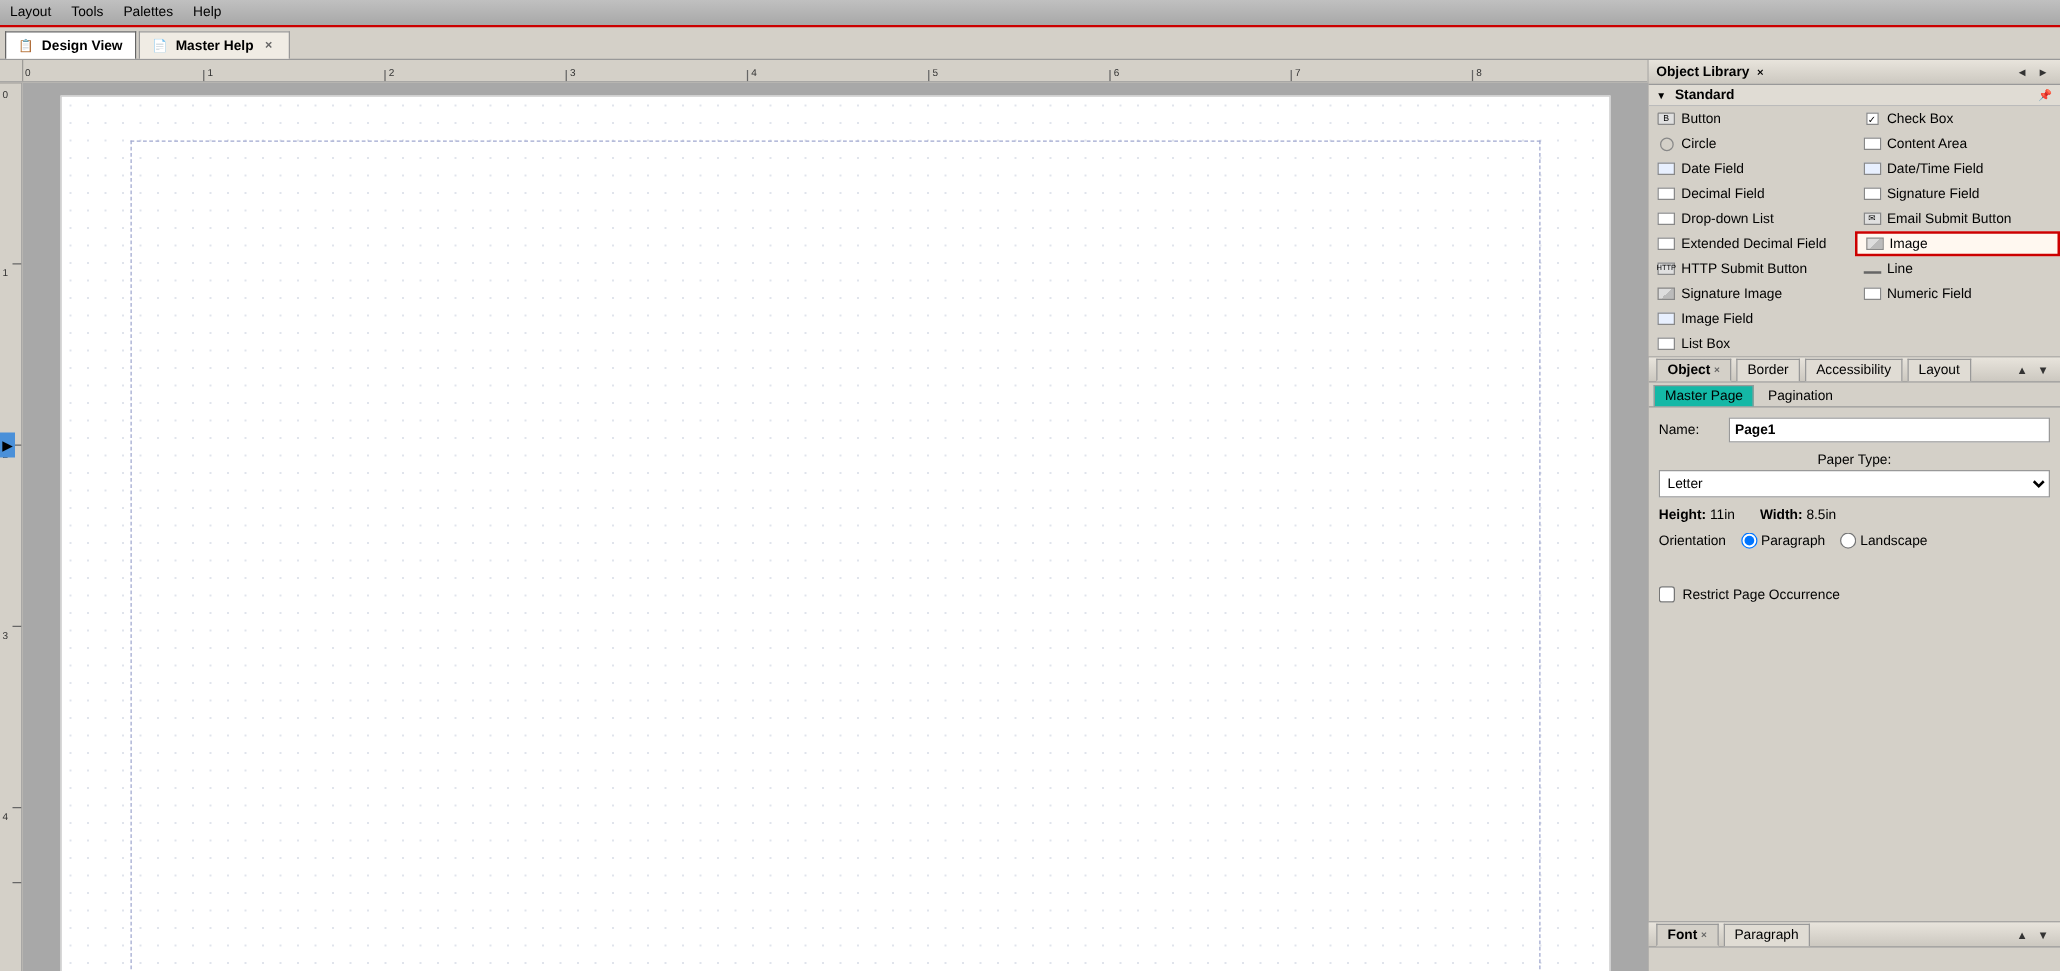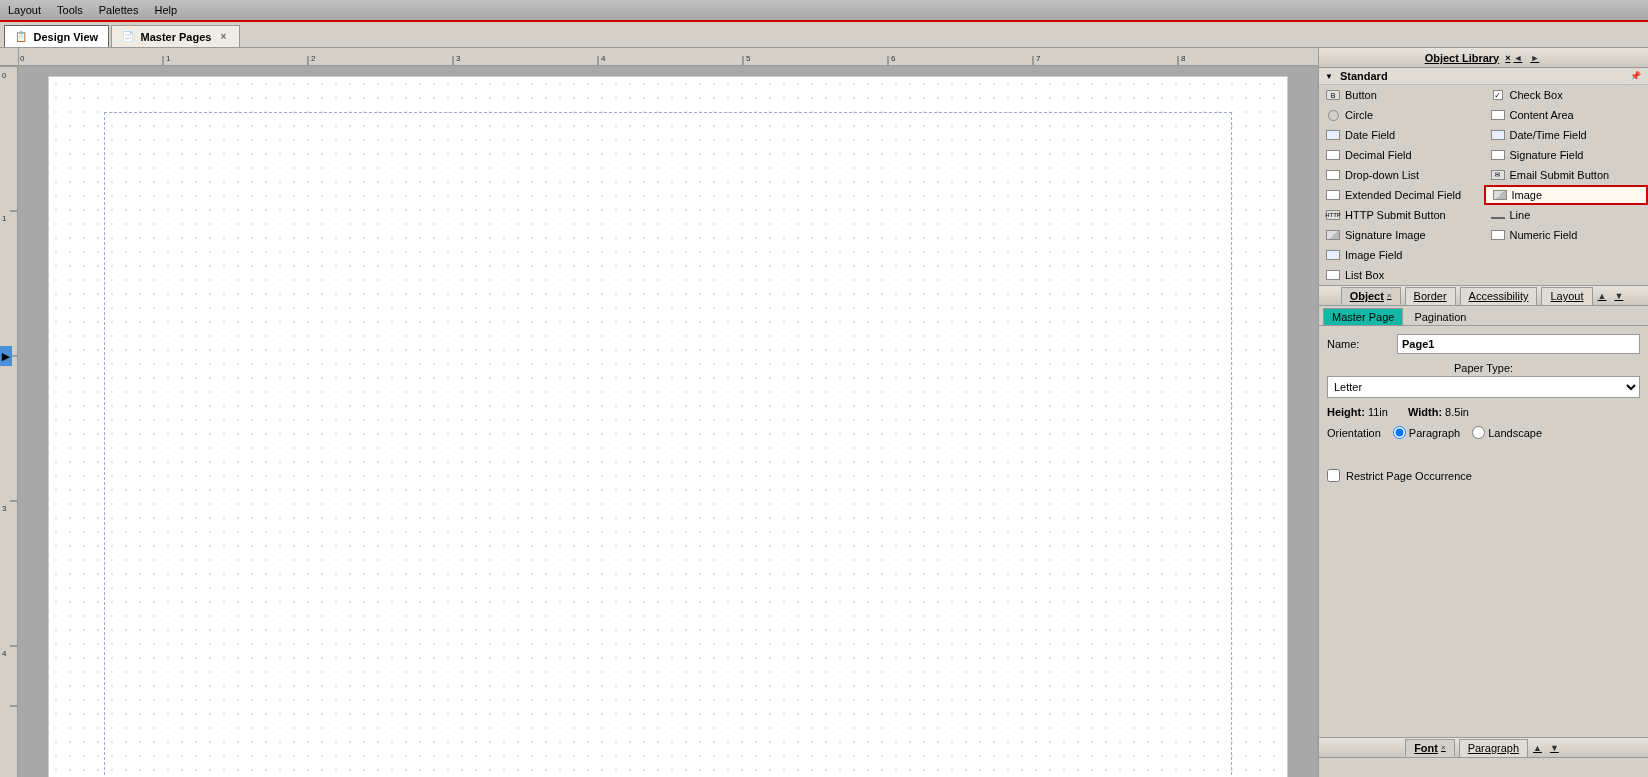--- a/index.html
+++ b/index.html
@@ -145,22 +145,21 @@
       flex-shrink: 0;
     }
 
     .panel-titlebar {
       background: linear-gradient(to bottom, #e8e4dc, #ccc8c0);
       border-bottom: 1px solid #999;
       height: 20px;
       display: flex;
       align-items: center;
       padding: 0 6px;
-      justify-content: center;
-      text-decoration: underline;
+      justify-content: space-between;
     }
     .panel-title {
       font-size: 11px;
       font-weight: bold;
       color: #000;
       display: flex;
       align-items: center;
       gap: 4px;
     }
 
@@ -265,21 +264,21 @@
       flex: 1;
     }
 
     .prop-row {
       display: flex;
       align-items: center;
       margin-bottom: 8px;
     }
     .prop-label {
       font-size: 11px;
-      width: 70px;
+      width: 56px;
       flex-shrink: 0;
     }
     .prop-input {
       border: 1px solid #999;
       background: #fff;
       height: 20px;
       padding: 0 4px;
       font-size: 11px;
       flex: 1;
       font-weight: bold;
@@ -392,21 +391,21 @@
   <span>Help</span>
 </div>
 
 <div id="tabbar">
   <div class="tab active">
     <span style="font-size:10px;">📋</span>
     <span>Design View</span>
   </div>
   <div class="tab">
     <span style="font-size:10px;">📄</span>
-    <span>Master Pages</span>
+    <span>Master Help</span>
     <span class="tab-close">×</span>
   </div>
 </div>
 
 <div id="main-layout">
 
   <div id="canvas-area">
 
     <div id="top-ruler">
       <svg class="ruler-svg">

